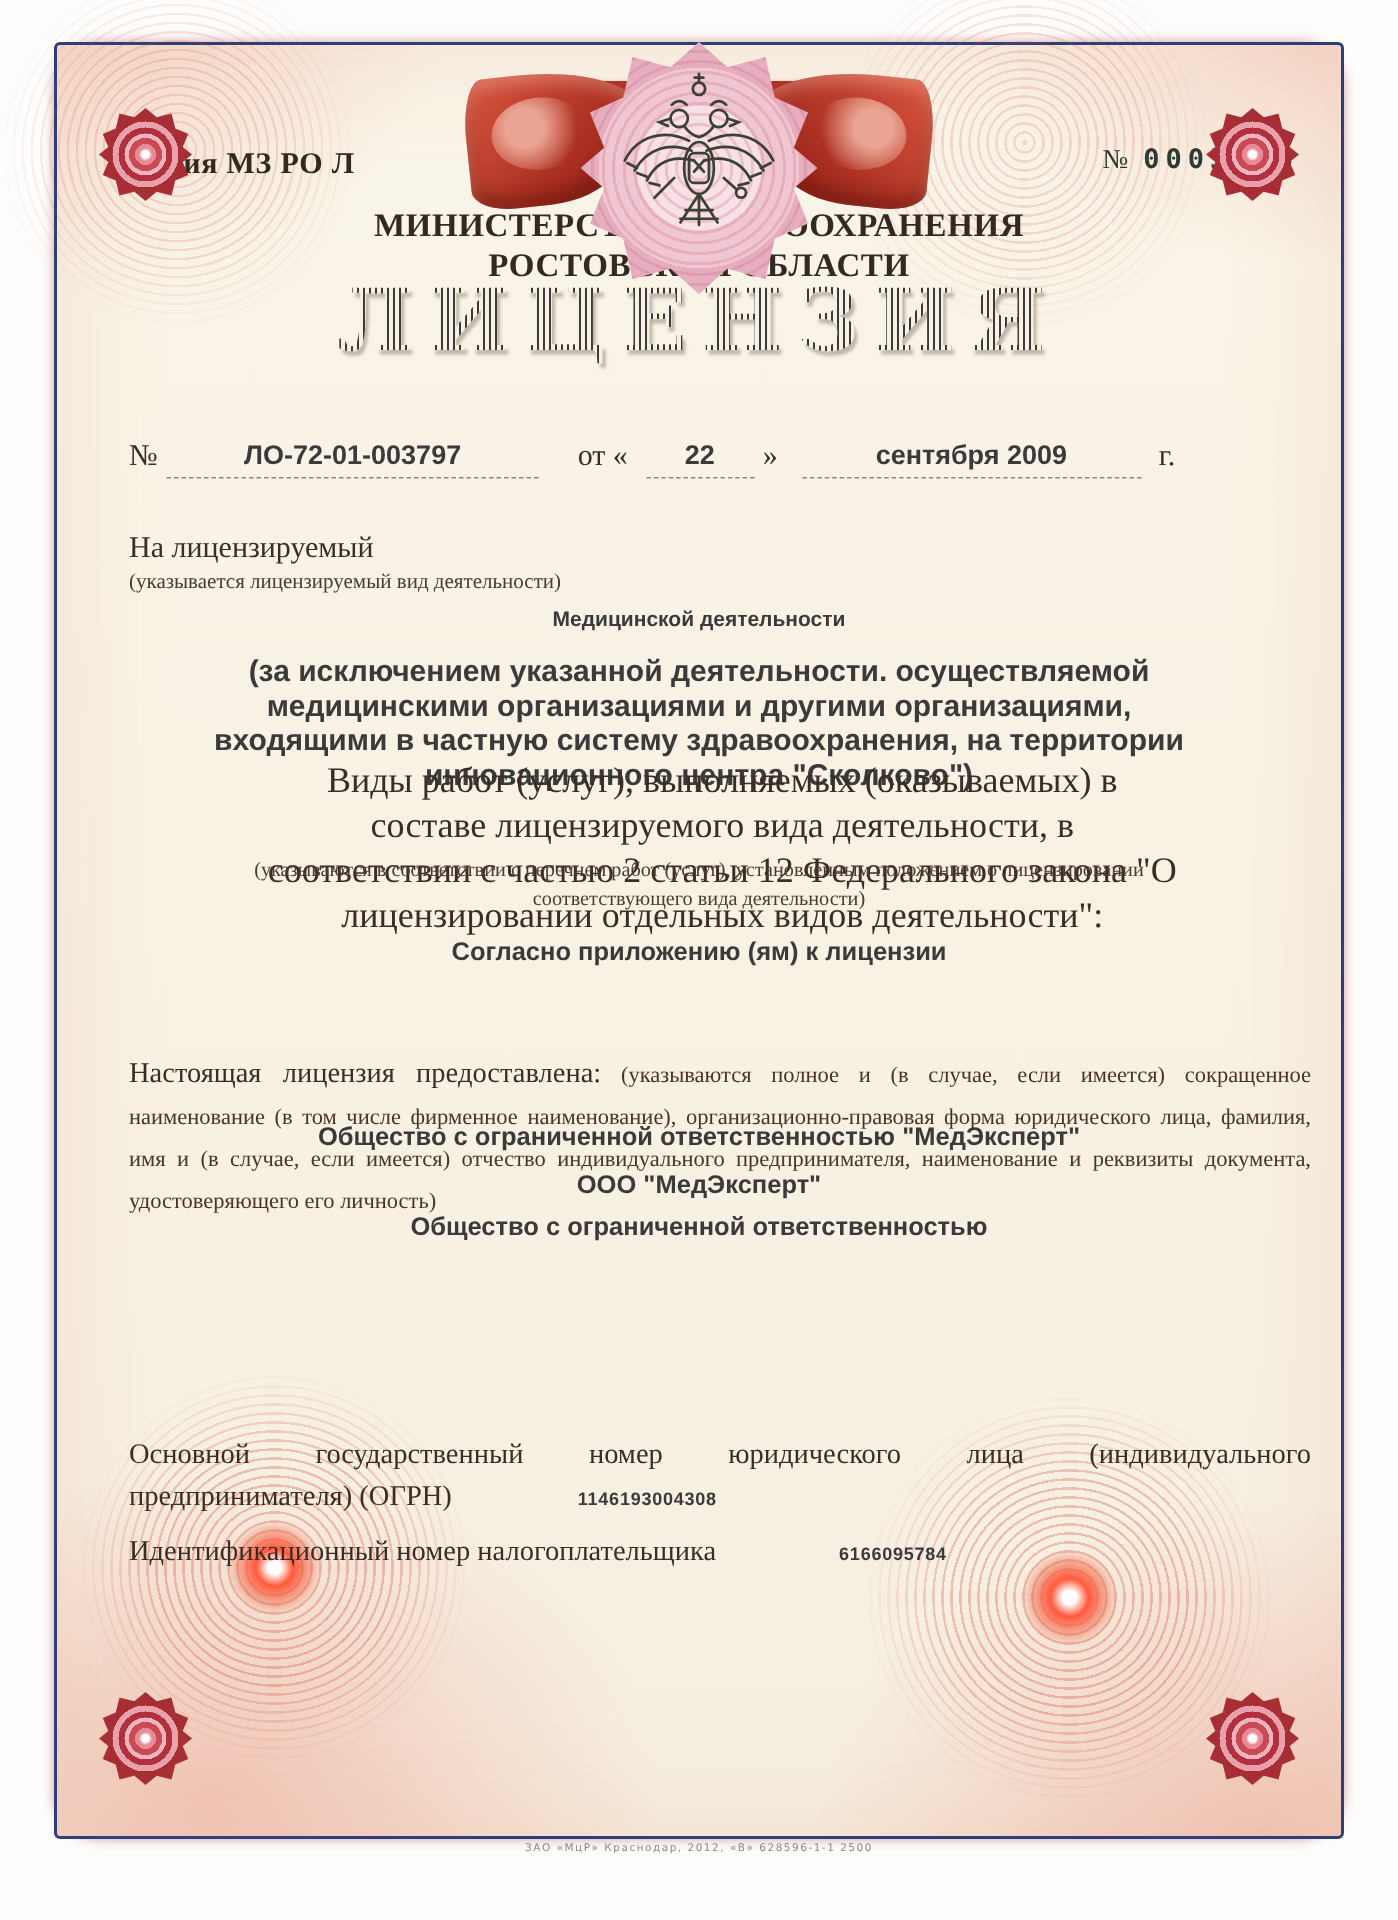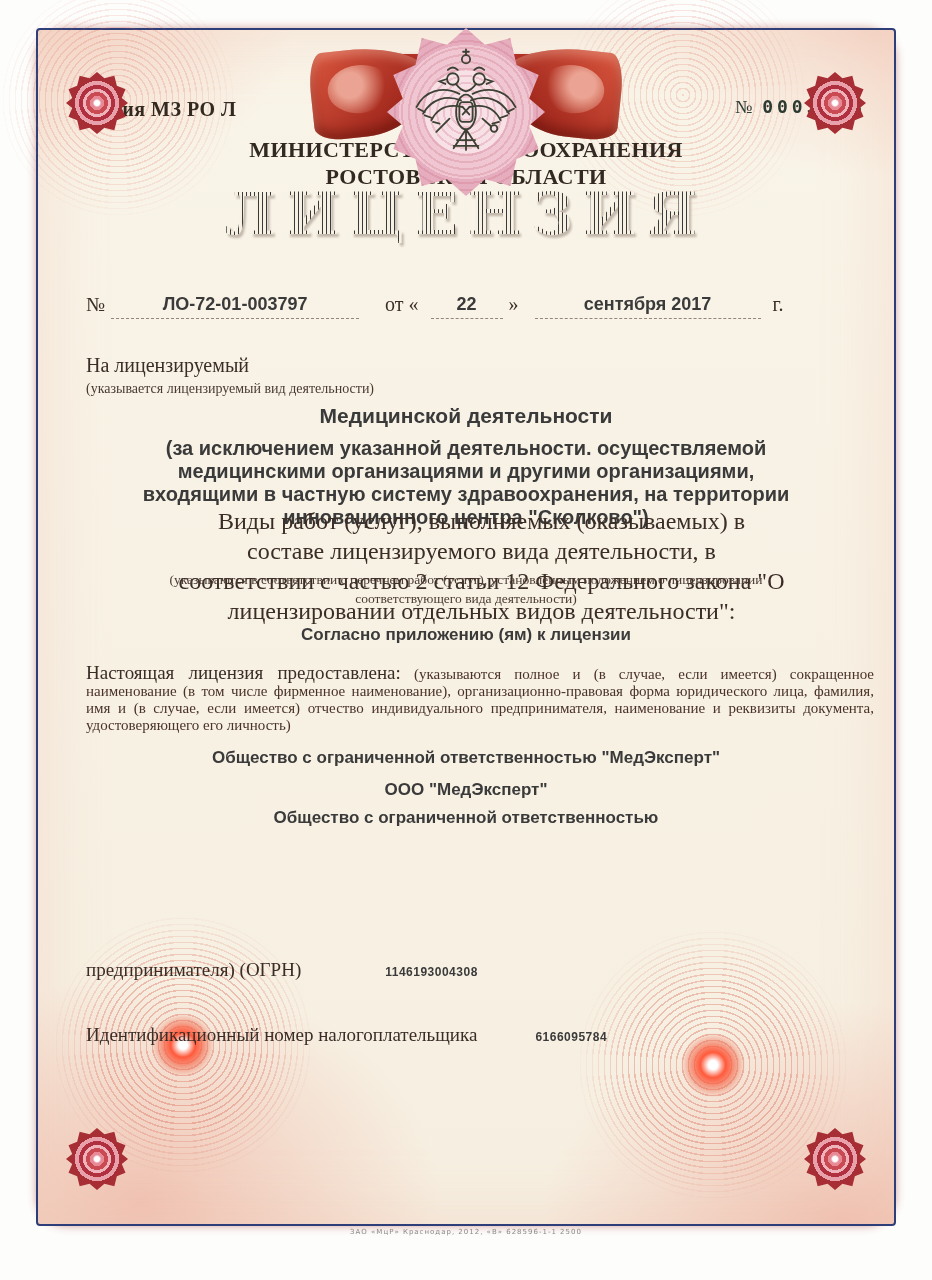--- a/index.html
+++ b/index.html
@@ -106,38 +106,38 @@
     -webkit-background-clip:text;background-clip:text;-webkit-text-fill-color:transparent;
     filter:drop-shadow(2px 3px 1px rgba(90,70,55,.35));
   }
   .numrow{left:48px;right:14px;top:262px;display:flex;align-items:flex-end;font-size:20px;}
   .cell{border-bottom:1.5px dashed #92857a;text-align:center;padding-bottom:3px;}
   .cell .val{font-family:"Liberation Sans",sans-serif;font-weight:bold;font-size:18px;color:#3a3a3a;}
   .c1{width:248px;} .c2{width:72px;margin:0 6px;} .c3{width:226px;margin-left:10px;}
   .lbl{padding:0 6px 3px 0;}
   .lead{left:48px;top:324px;font-size:20px;}
   .lead-note{left:48px;top:351px;font-size:14px;color:#4a3a30;}
-  .act-type{top:374px;font-size:21px;}
+  .act-type{top:374px;font-size:14px;}
   .exclusion{top:407px;font-size:20px;line-height:23px;}
   .exclusion span{display:inline-block;max-width:660px;}
   .works{top:476px;font-size:24px;line-height:30px;padding-left:31px;}
   .works span{display:inline-block;max-width:610px;}
   .works-note{top:540px;font-size:13.5px;line-height:19px;color:#4a3a30;}
   .works-note span{display:inline-block;max-width:630px;}
   .attachment{top:595px;font-size:17px;}
-  .grantee{left:48px;right:20px;top:634px;font-size:15px;line-height:17px;text-align:justify;color:#4a3228;}
+  .grantee{left:48px;right:20px;top:672px;font-size:15px;line-height:28px;text-align:justify;color:#4a3228;}
   .grantee .g-lead{font-size:19px;color:#3b2d26;}
   .g1{top:718px;font-size:17px;} .g2{top:750px;font-size:17px;} .g3{top:778px;font-size:17px;}
   .ogrn{left:48px;right:20px;top:926px;font-size:19px;line-height:28px;}
   .ogrn .jline{display:block;text-align:justify;text-align-last:justify;}
   .ogrn .l2{display:flex;align-items:baseline;}
   .ogrn .val, .inn .val{font-family:"Liberation Sans",sans-serif;font-weight:bold;font-size:12px;color:#3a3a3a;letter-spacing:.5px;}
   .ogrn .val{margin-left:84px;}
   .inn{left:48px;right:20px;top:994px;font-size:19px;display:flex;align-items:baseline;}
-  .inn .val{margin-left:58px;}
+  .inn .val{margin-left:82px;}
   .print-mark{position:absolute;left:50%;top:1228px;transform:translateX(-50%);
     font-family:"DejaVu Sans",sans-serif;font-size:7px;color:#8a8a8a;letter-spacing:1px;white-space:nowrap;}
 </style>
 </head>
 <body>
 
 <div class="certificate">
   <div class="b-red">
     <div class="b-pink">
       <div class="b-blue">
@@ -163,21 +163,21 @@
               </div>
 
               <div class="abs centered big-title">ЛИЦЕНЗИЯ</div>
 
               <div class="abs numrow serif">
                 <span class="lbl">№</span>
                 <span class="cell c1"><span class="val">ЛО-72-01-003797</span></span>
                 <span class="lbl" style="margin-left:26px;">от «</span>
                 <span class="cell c2"><span class="val">22</span></span>
                 <span class="lbl">»</span>
-                <span class="cell c3"><span class="val">сентября 2017</span></span>
+                <span class="cell c3"><span class="val">сентября 2009</span></span>
                 <span class="lbl" style="margin-left:12px;">г.</span>
               </div>
 
               <div class="abs serif lead">На лицензируемый</div>
               <div class="abs serif lead-note">(указывается лицензируемый вид деятельности)</div>
 
               <div class="abs centered sansb act-type">Медицинской деятельности</div>
 
               <div class="abs centered sansb exclusion"><span>(за исключением указанной деятельности. осуществляемой медицинскими организациями и другими организациями, входящими в частную систему здравоохранения, на территории инновационного центра "Сколково")</span></div>
 
@@ -190,20 +190,21 @@
               <div class="abs serif grantee">
                 <span class="g-lead">Настоящая лицензия предоставлена:</span>
                 <span>(указываются полное и (в случае, если имеется) сокращенное наименование (в том числе фирменное наименование), организационно-правовая форма юридического лица, фамилия, имя и (в случае, если имеется) отчество индивидуального предпринимателя, наименование и реквизиты документа, удостоверяющего его личность)</span>
               </div>
 
               <div class="abs centered sansb g1">Общество с ограниченной ответственностью "МедЭксперт"</div>
               <div class="abs centered sansb g2">ООО "МедЭксперт"</div>
               <div class="abs centered sansb g3">Общество с ограниченной ответственностью</div>
 
               <div class="abs serif ogrn">
+                <span class="jline">Основной государственный номер юридического лица (индивидуального</span>
                 <span class="l2">
                   <span>предпринимателя) (ОГРН)</span>
                   <span class="val">1146193004308</span>
                 </span>
               </div>
 
               <div class="abs serif inn">
                 <span>Идентификационный номер налогоплательщика</span>
                 <span class="val">6166095784</span>
               </div>

